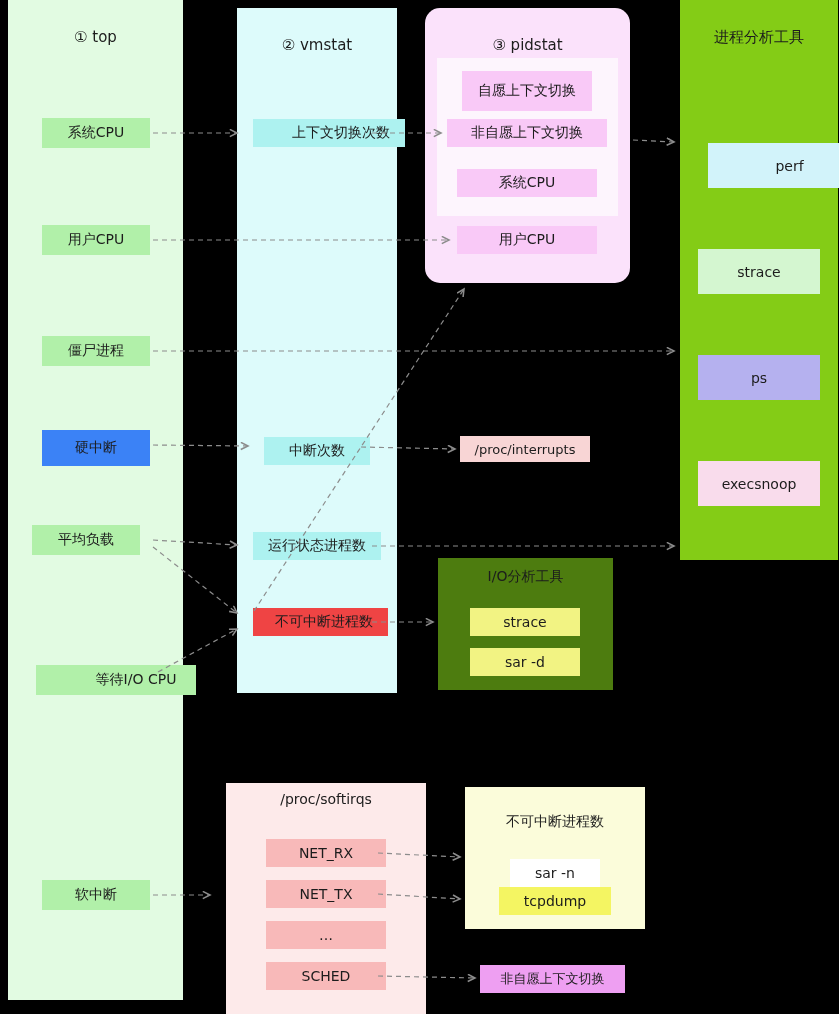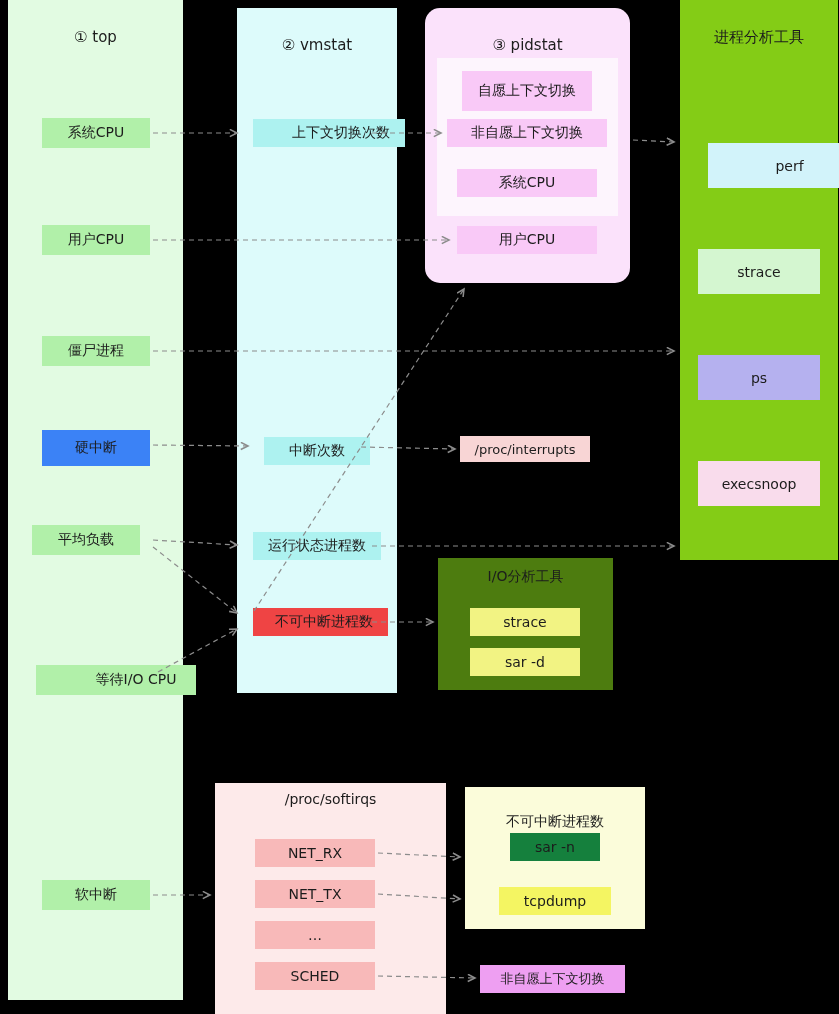--- a/index.html
+++ b/index.html
@@ -69,31 +69,31 @@
   </div>
 
   <div class="node small" style="left:460px;top:436px;width:130px;height:26px;background:#f8d5d5;">/proc/interrupts</div>
 
   <div class="panel" style="left:438px;top:558px;width:175px;height:132px;background:#4d7c0f;">
     <div class="panel-title" style="top:10px;font-size:14px;">I/O分析工具</div>
     <div class="node" style="left:32px;top:50px;width:110px;height:28px;background:#f2f383;">strace</div>
     <div class="node" style="left:32px;top:90px;width:110px;height:28px;background:#f2f383;">sar -d</div>
   </div>
 
-  <div class="panel" style="left:215px;top:783px;width:200px;height:231px;background:#fdeaea;padding-left:31px;">
+  <div class="panel" style="left:226px;top:783px;width:200px;height:231px;background:#fdeaea;">
     <div class="panel-title" style="top:8px;font-size:14px;">/proc/softirqs</div>
     <div class="node" style="left:40px;top:56px;width:120px;height:28px;background:#f8b9b9;">NET_RX</div>
     <div class="node" style="left:40px;top:97px;width:120px;height:28px;background:#f8b9b9;">NET_TX</div>
     <div class="node" style="left:40px;top:138px;width:120px;height:28px;background:#f8b9b9;">…</div>
     <div class="node" style="left:40px;top:179px;width:120px;height:28px;background:#f8b9b9;">SCHED</div>
   </div>
 
   <div class="panel" style="left:465px;top:787px;width:180px;height:142px;background:#fbfcda;">
     <div class="panel-title" style="top:26px;font-size:14px;">不可中断进程数</div>
-    <div class="node" style="left:45px;top:46px;width:90px;height:28px;background:#15803d;">sar -n</div>
+    <div class="node" style="left:45px;top:72px;width:90px;height:28px;background:#ffffff;">sar -n</div>
     <div class="node" style="left:34px;top:100px;width:112px;height:28px;background:#f4f562;">tcpdump</div>
   </div>
 
   <div class="node small" style="left:480px;top:965px;width:145px;height:28px;background:#ee9ff2;">非自愿上下文切换</div>
 
   <svg class="arrow-layer" viewBox="0 0 839 1014" xmlns="http://www.w3.org/2000/svg">
     <defs>
       <marker id="ah" markerWidth="9" markerHeight="9" refX="6.5" refY="3.5" orient="auto">
         <path d="M0.5,0.5 L6.5,3.5 L0.5,6.5" fill="none" stroke="#8c8c8c" stroke-width="1.3"></path>
       </marker>

